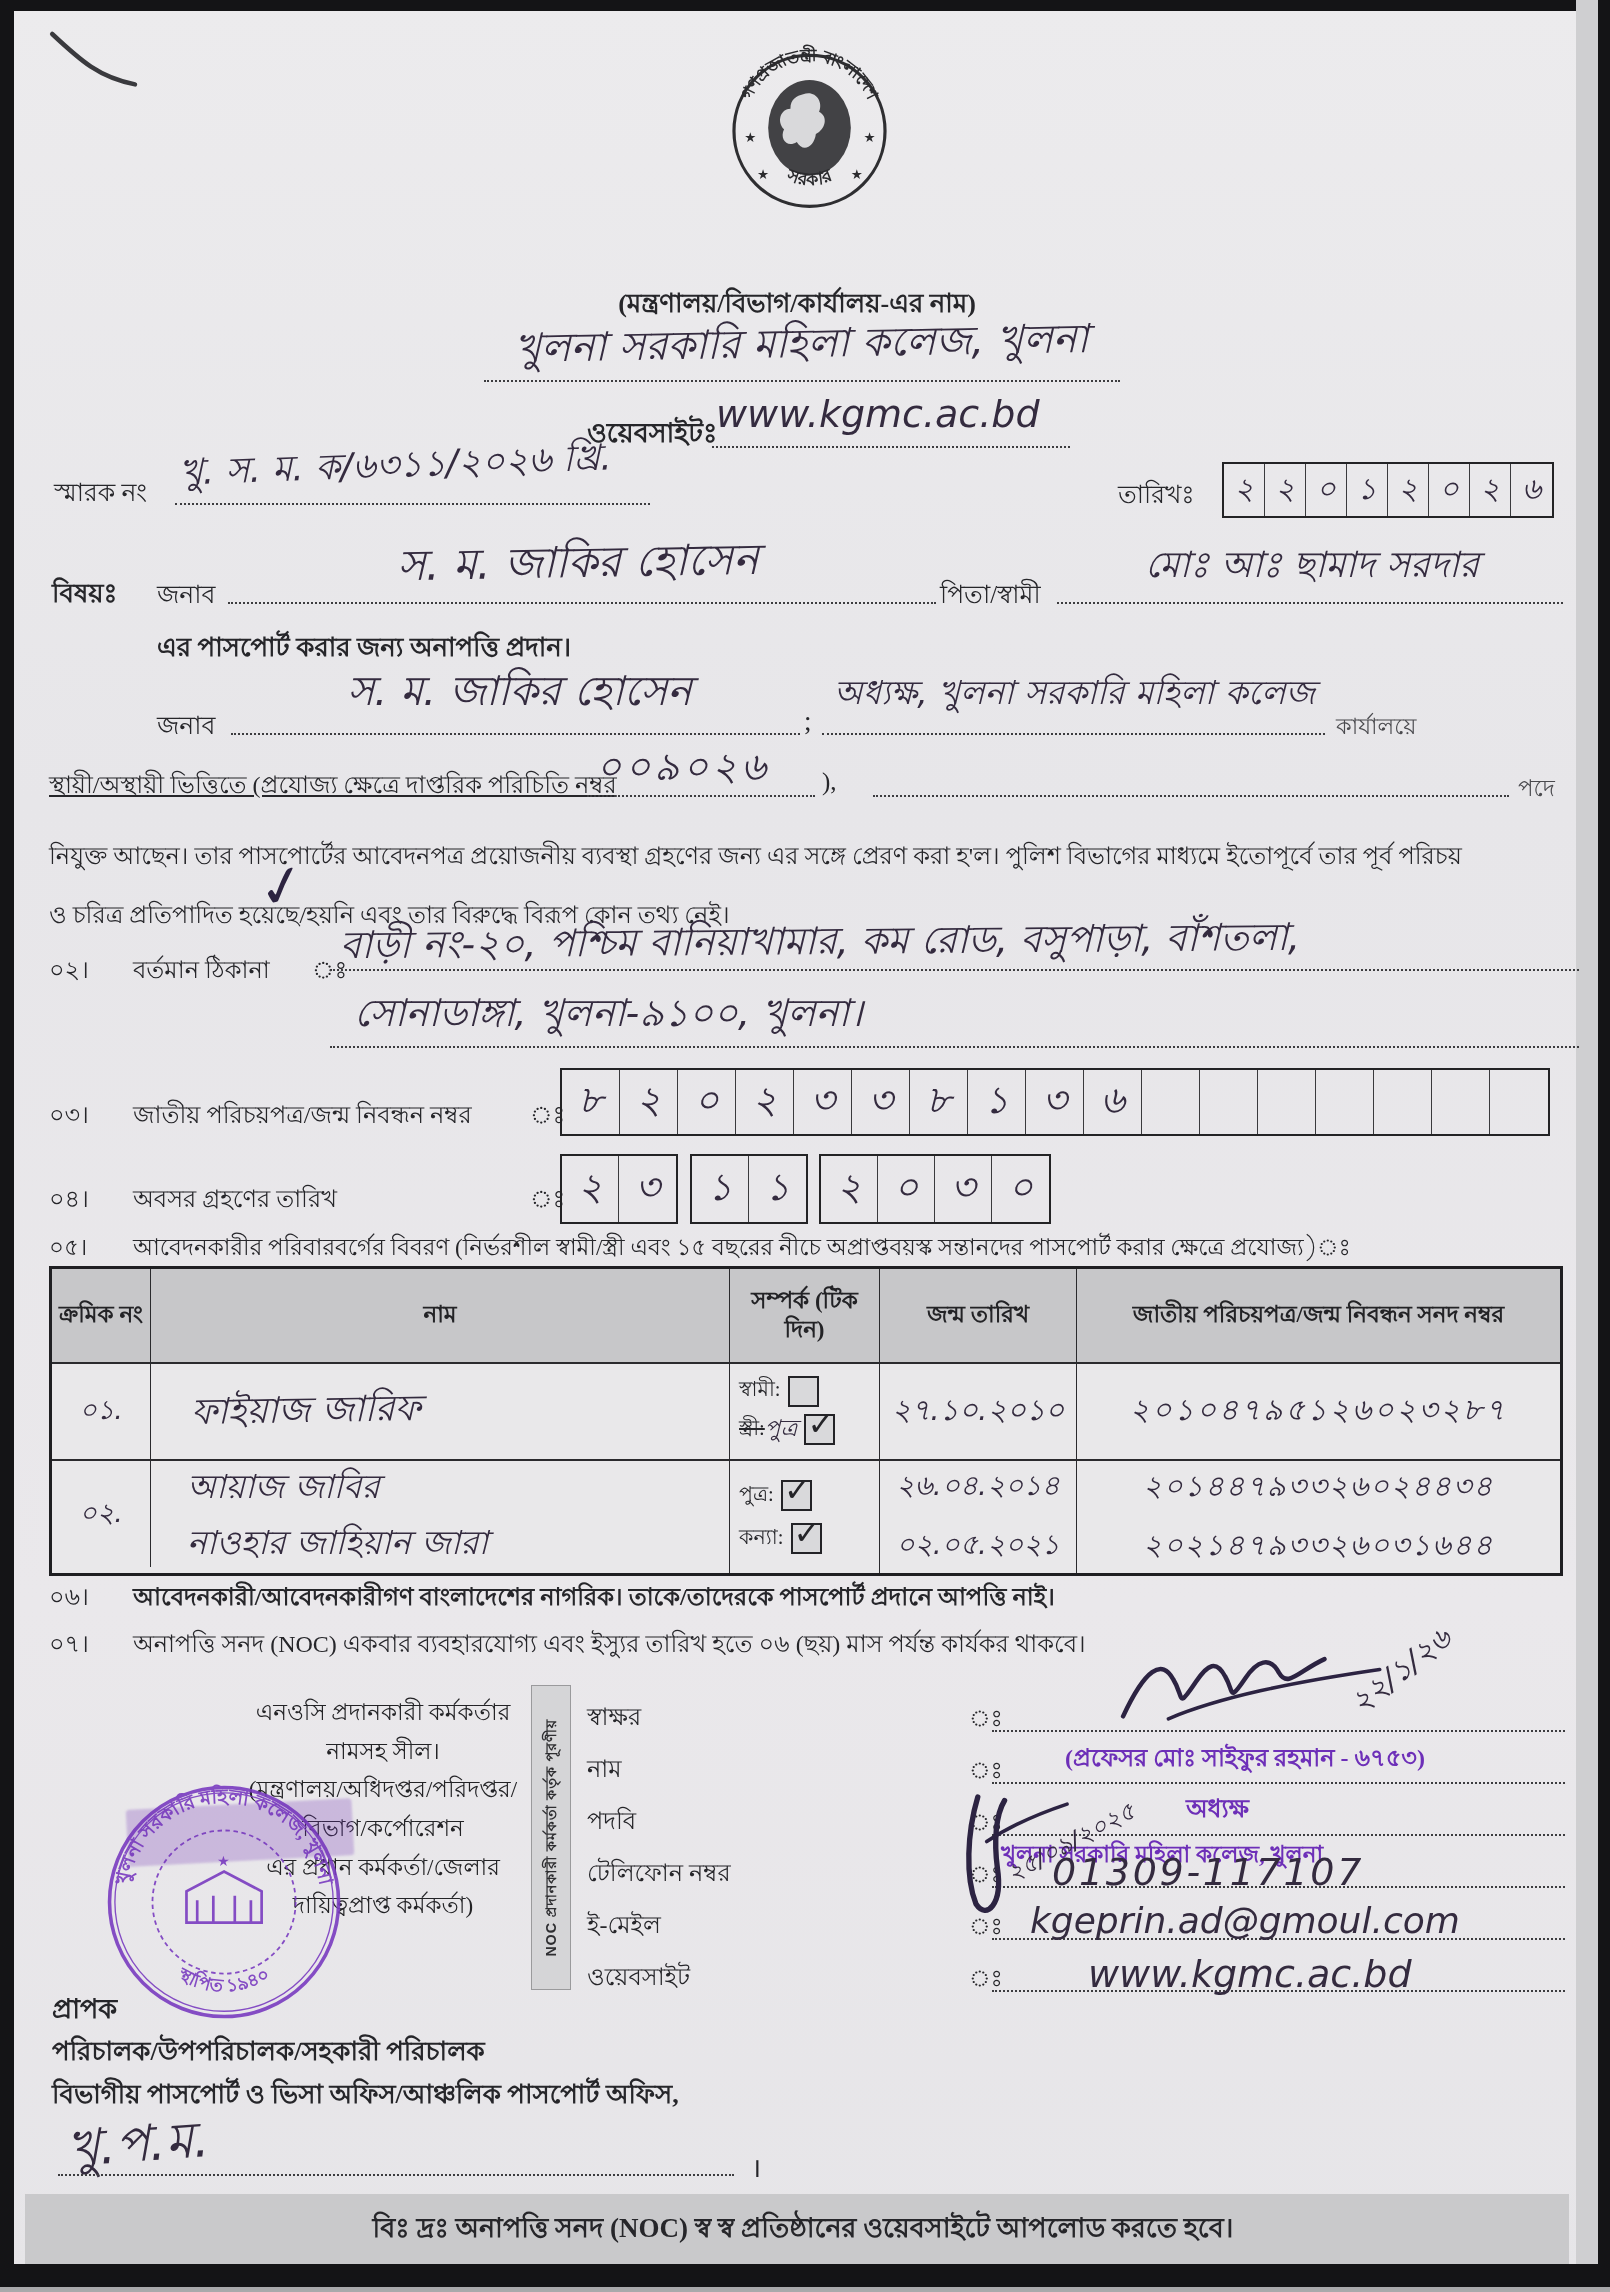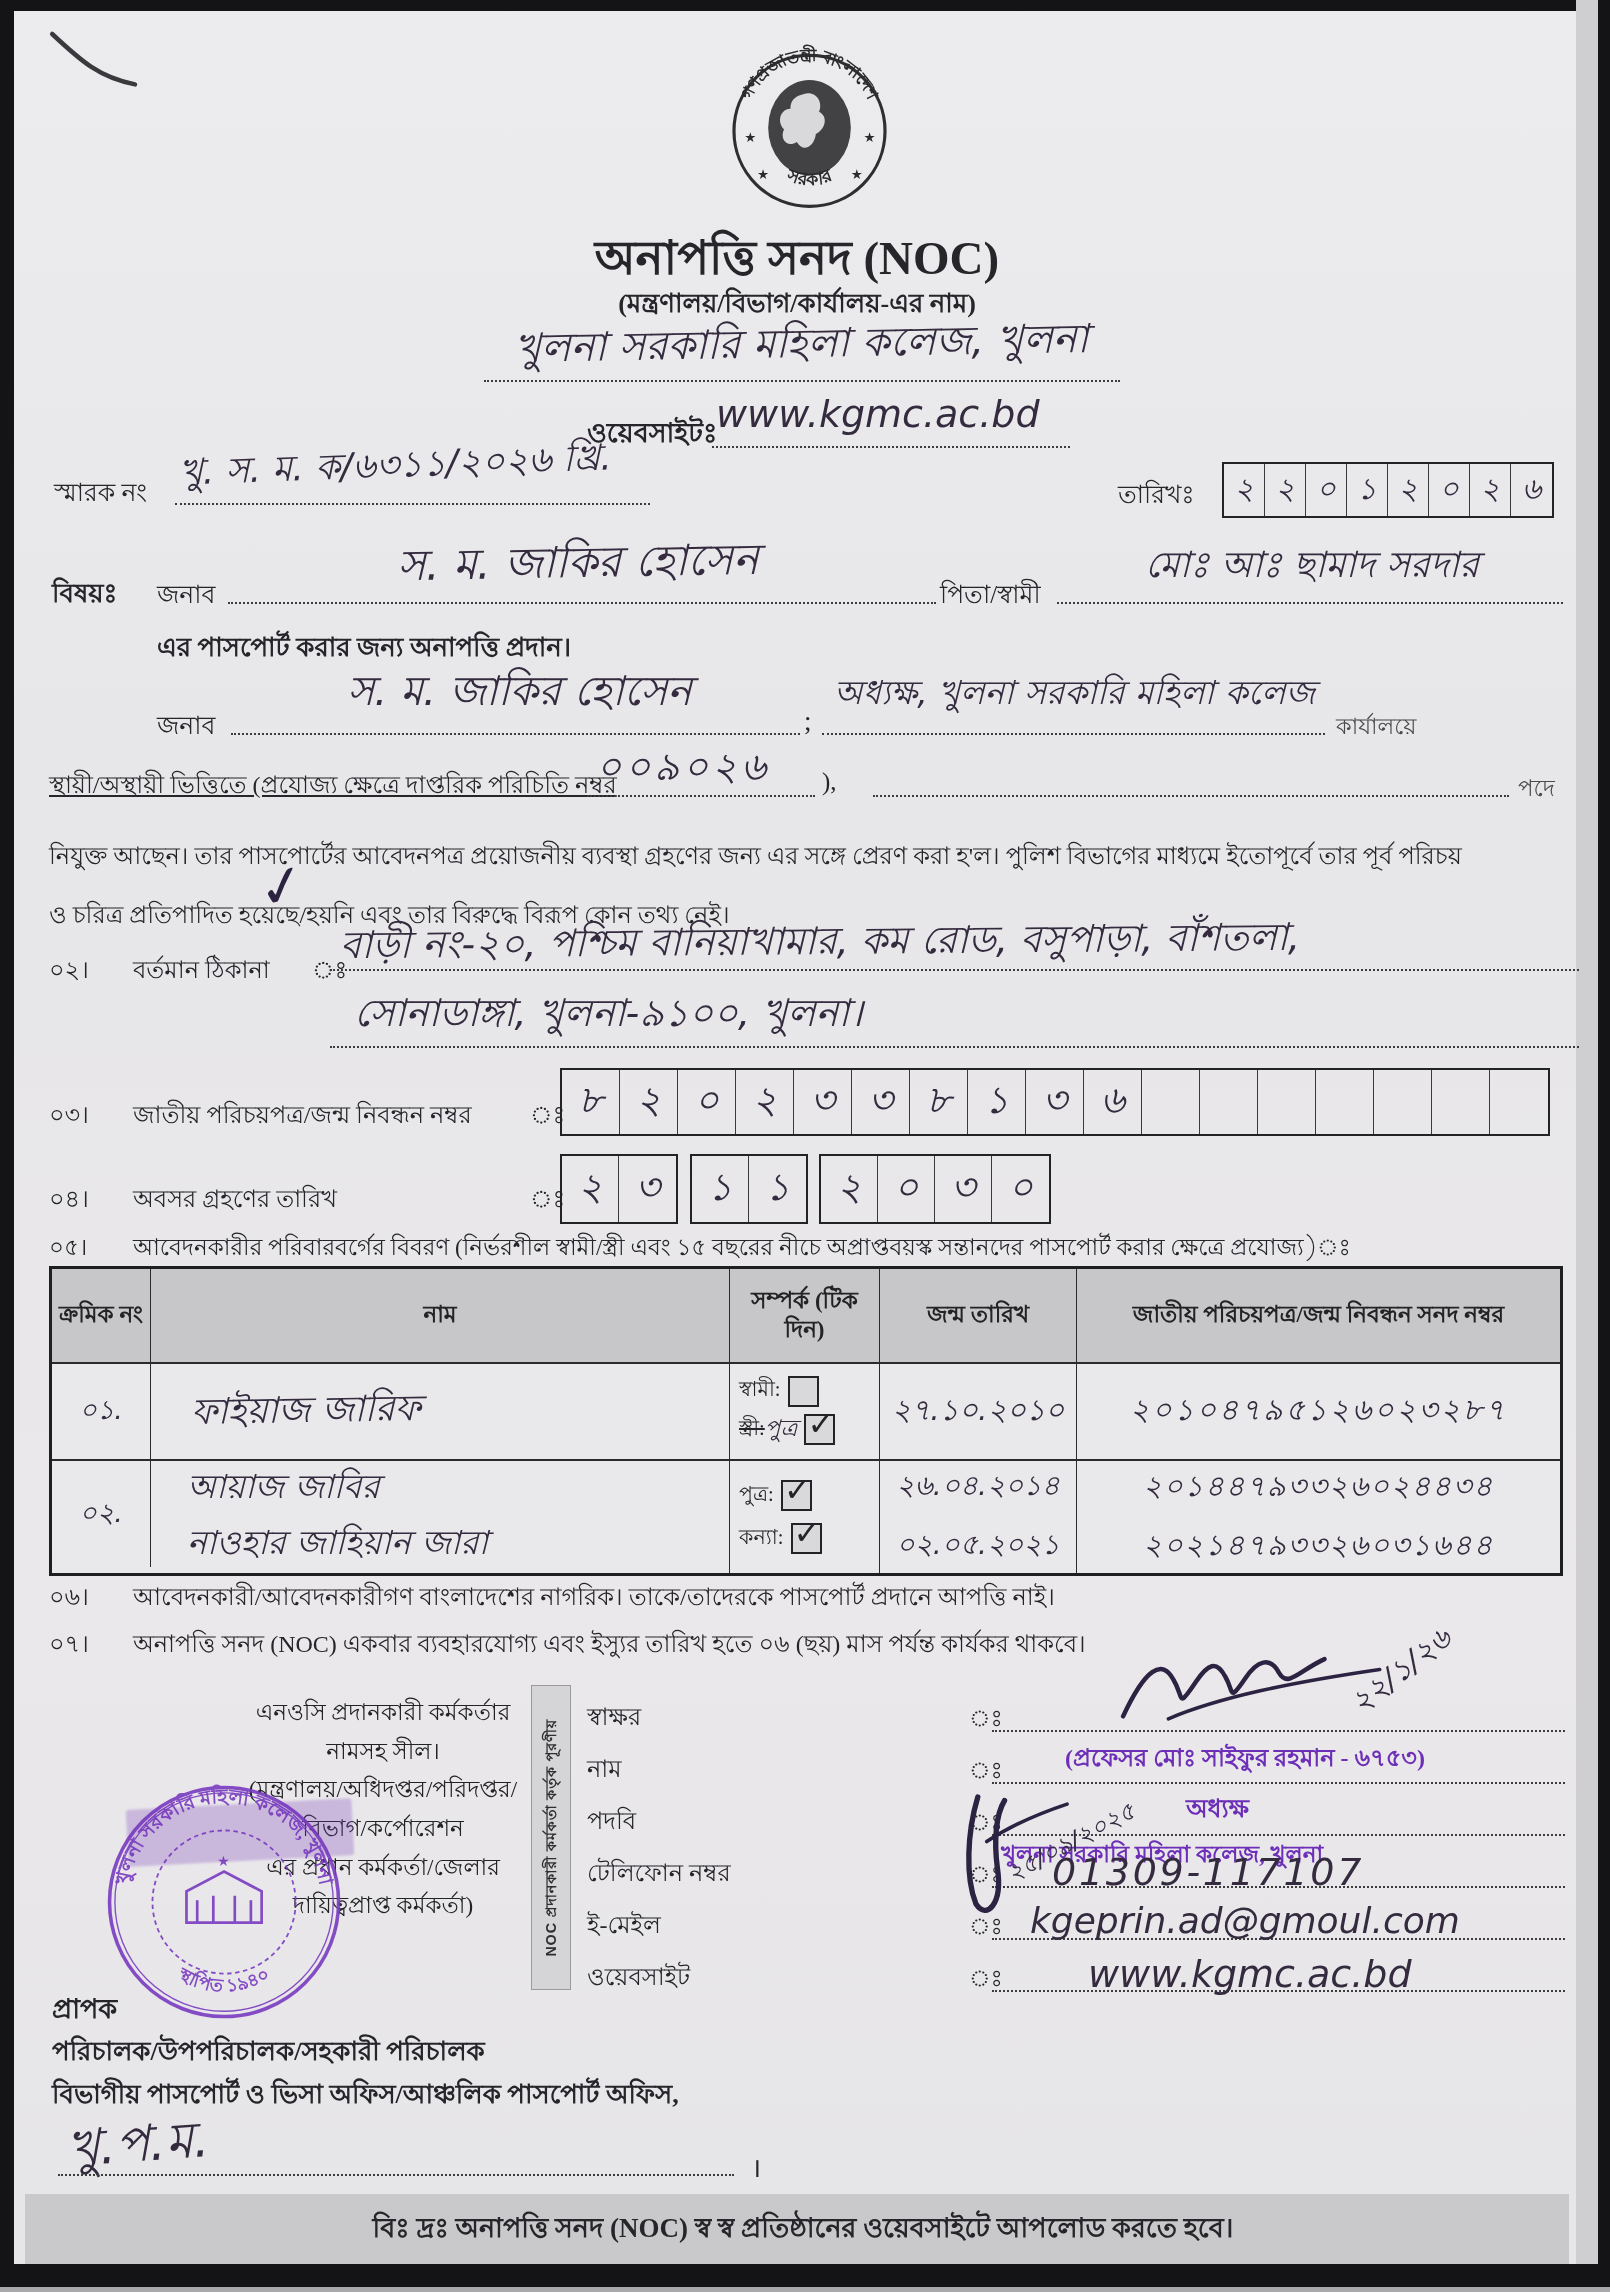--- a/index.html
+++ b/index.html
@@ -63,21 +63,20 @@
     </text>
     <text font-size="22" font-weight="bold" fill="#2b2b2e" font-family="Liberation Serif, serif">
       <textPath href="#arcBot" startOffset="50%" text-anchor="middle">সরকার</textPath>
     </text>
     <text x="18" y="122" font-size="17" fill="#2b2b2e">★</text>
     <text x="168" y="122" font-size="17" fill="#2b2b2e">★</text>
     <text x="34" y="168" font-size="17" fill="#2b2b2e">★</text>
     <text x="152" y="168" font-size="17" fill="#2b2b2e">★</text>
   </svg>
 
-  <div class="abs printed b center" style="left:394px;top:222px;width:806px;font-size:47px;">অনাপত্তি সনদ (NOC)</div>
   <div class="abs printed b center" style="left:394px;top:283px;width:806px;font-size:26px;">(মন্ত্রণালয়/বিভাগ/কার্যালয়-এর নাম)</div>
 
   <div class="abs hw center" style="left:488px;top:312px;width:627px;font-size:40px;transform:rotate(-1deg);">খুলনা সরকারি মহিলা কলেজ, খুলনা</div>
   <div class="abs dotline" style="left:484px;top:380px;width:636px;"></div>
 
   <div class="abs printed b" style="left:587px;top:412px;font-size:27px;">ওয়েবসাইটঃ</div>
   <div class="abs hw" style="left:716px;top:392px;font-size:38px;">www.kgmc.ac.bd</div>
   <div class="abs dotline" style="left:712px;top:446px;width:358px;"></div>
 
   <div class="abs printed" style="left:54px;top:473px;font-size:25px;">স্মারক নং</div>
@@ -286,21 +285,21 @@
       <span class="hw" style="font-size:28px;">২৬.০৪.২০১৪</span>
       <span class="hw" style="font-size:28px;margin-top:12.5px;">০২.০৫.২০২১</span>
     </div>
     <div class="cell bot last">
       <span class="hw" style="font-size:29px;letter-spacing:1.8px;">২০১৪৪৭৯৩৩২৬০২৪৪৩৪</span>
       <span class="hw" style="font-size:29px;letter-spacing:1.8px;margin-top:10.7px;">২০২১৪৭৯৩৩২৬০৩১৬৪৪</span>
     </div>
   </div>
 
   <div class="abs printed" style="left:49px;top:1578px;font-size:24px;">০৬।</div>
-  <div class="abs printed" style="left:133px;top:1578px;width:1433px;font-size:24px;">আবেদনকারী/আবেদনকারীগণ বাংলাদেশের নাগরিক। তাকে/তাদেরকে পাসপোর্ট প্রদানে আপত্তি নাই।</div>
+  <div class="abs printed" style="left:133px;top:1578px;width:1433px;font-size:24px;font-weight:bold;">আবেদনকারী/আবেদনকারীগণ বাংলাদেশের নাগরিক। তাকে/তাদেরকে পাসপোর্ট প্রদানে আপত্তি নাই।</div>
   <div class="abs printed" style="left:49px;top:1625px;font-size:24px;">০৭।</div>
   <div class="abs printed" style="left:133px;top:1625px;width:1433px;font-size:24px;">অনাপত্তি সনদ (NOC) একবার ব্যবহারযোগ্য এবং ইস্যুর তারিখ হতে ০৬ (ছয়) মাস পর্যন্ত কার্যকর থাকবে।</div>
 
   <div class="abs center" style="left:244px;top:1694px;width:278px;font-size:23px;line-height:1.68;">
     <div>এনওসি প্রদানকারী কর্মকর্তার</div>
     <div>নামসহ সীল।</div>
     <div>(মন্ত্রণালয়/অধিদপ্তর/পরিদপ্তর/</div>
     <div>বিভাগ/কর্পোরেশন</div>
     <div>এর প্রধান কর্মকর্তা/জেলার</div>
     <div>দায়িত্বপ্রাপ্ত কর্মকর্তা)</div>

